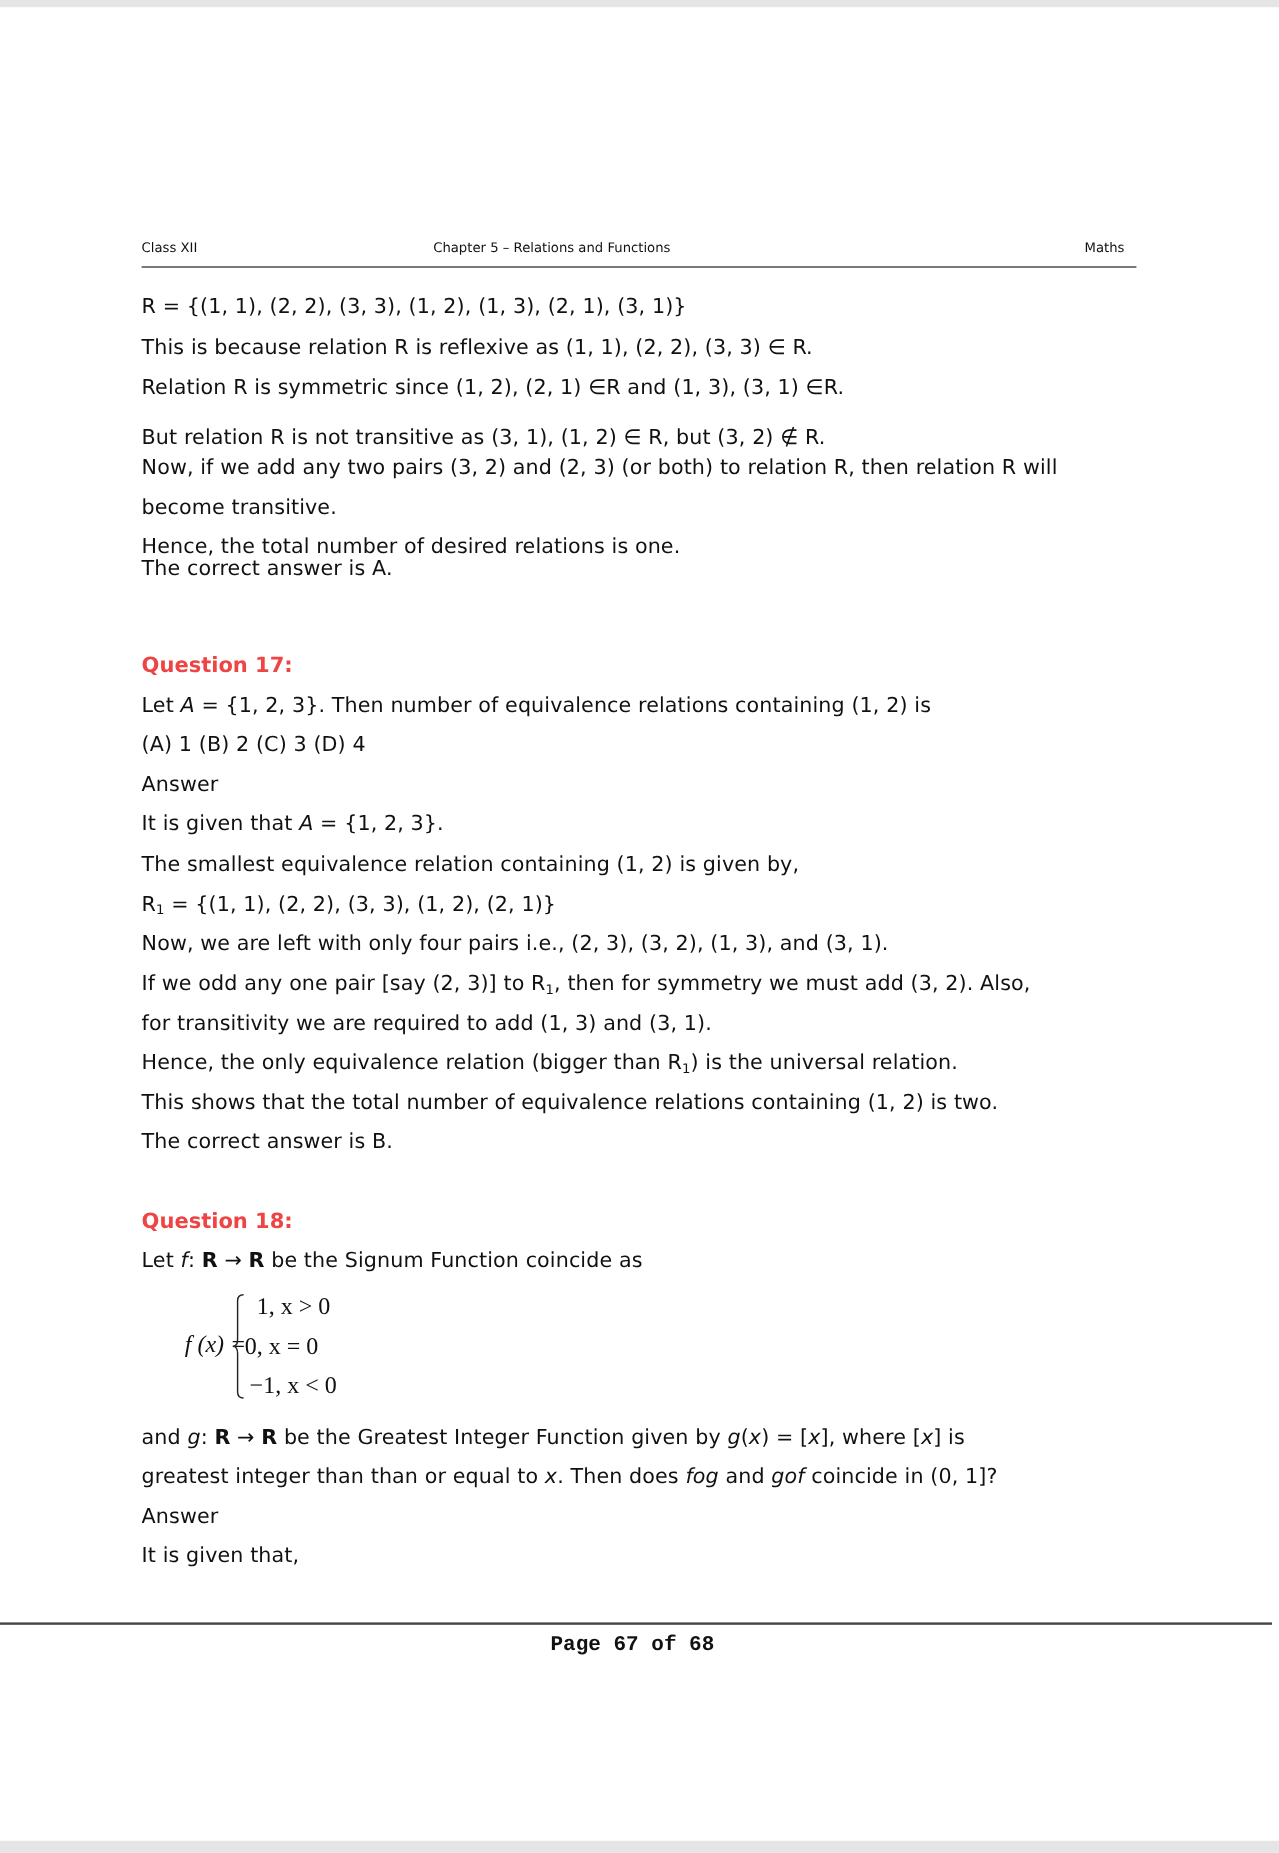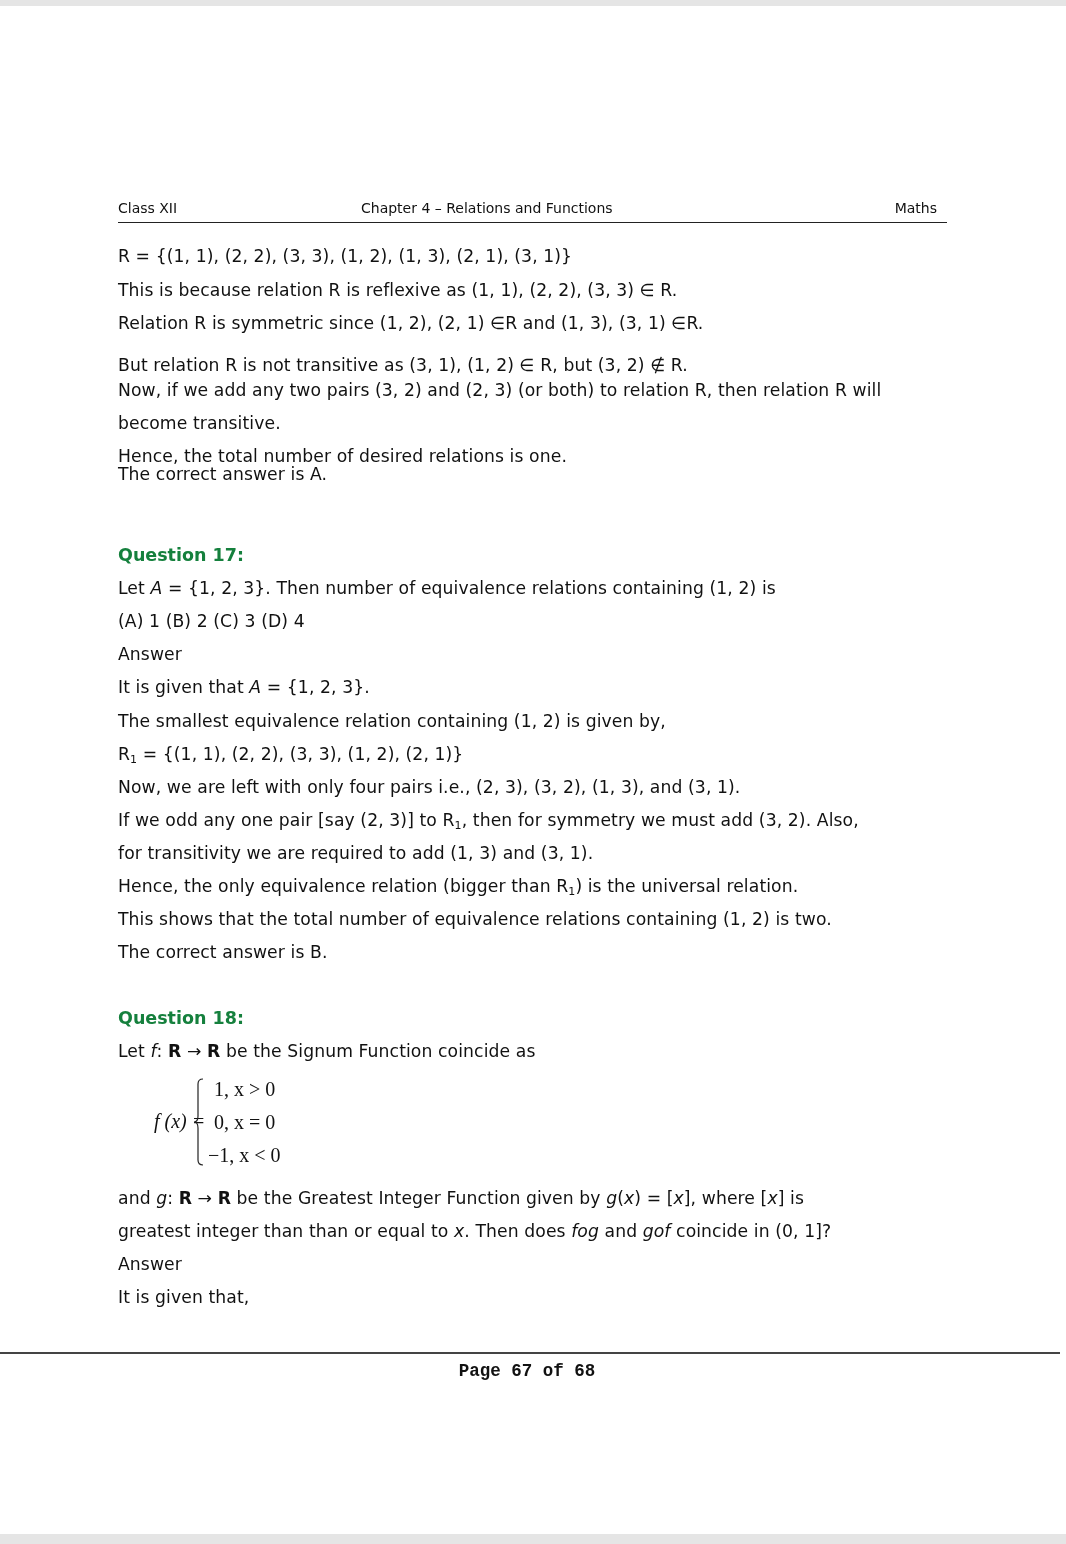--- a/index.html
+++ b/index.html
@@ -7,28 +7,28 @@
       width: 1066px; height: 1544px; position: relative; overflow: hidden;
       background: #ffffff;
       font-family: "DejaVu Sans", sans-serif;
       color: #111;
     }
     .bar-top { position: absolute; left: 0; top: 0; width: 1066px; height: 6px; background: #e5e5e5; }
     .bar-bottom { position: absolute; left: 0; top: 1534px; width: 1066px; height: 10px; background: #e5e5e5; }
     .header {
       position: absolute; left: 118px; top: 200px; width: 829px; height: 22px;
       border-bottom: 1.5px solid #222;
-      font-size: 14px;
+      font-size: 11px;
     }
     .header span { position: absolute; top: 0; }
     .h-left { left: 0; }
     .h-center { left: 243px; }
     .h-right { right: 10px; text-align: center; }
     .line { position: absolute; left: 118px; font-size: 17.2px; white-space: nowrap; letter-spacing: 0.1px; }
-    .qhead { position: absolute; left: 118px; font-size: 17.5px; font-weight: bold; color: #15803d; }
+    .qhead { position: absolute; left: 118px; font-size: 17.5px; font-weight: bold; color: #ef4444; }
     i { font-style: italic; }
     b { font-weight: bold; }
     sub { font-size: 11px; vertical-align: -3px; }
     .formula {
       position: absolute; left: 122px; top: 1076px; height: 96px;
       font-family: "Liberation Serif", "DejaVu Serif", serif; font-size: 20px;
     }
     .fx { position: absolute; left: 0; top: 34px; white-space: nowrap; margin-left: 32px; }
     .brace {
       position: absolute; left: 72px; top: 2px; width: 10px; height: 88px;
@@ -40,21 +40,21 @@
       font-size: 17.5px; font-weight: bold; font-family: Liberation Mono, monospace;
     }
   </style>
 </head>
 <body>
 
 <div class="bar-top"></div>
 
 <div class="header">
   <span class="h-left">Class XII</span>
-  <span class="h-center">Chapter 4 – Relations and Functions</span>
+  <span class="h-center">Chapter 5 – Relations and Functions</span>
   <span class="h-right">Maths</span>
 </div>
 
 <div class="line" style="top:246px">R = {(1, 1), (2, 2), (3, 3), (1, 2), (1, 3), (2, 1), (3, 1)}</div>
 <div class="line" style="top:280px">This is because relation R is reflexive as (1, 1), (2, 2), (3, 3) ∈ R.</div>
 <div class="line" style="top:313px">Relation R is symmetric since (1, 2), (2, 1) ∈R and (1, 3), (3, 1) ∈R.</div>
 <div class="line" style="top:355px">But relation R is not transitive as (3, 1), (1, 2) ∈ R, but (3, 2) ∉ R.</div>
 <div class="line" style="top:380px">Now, if we add any two pairs (3, 2) and (2, 3) (or both) to relation R, then relation R will</div>
 <div class="line" style="top:413px">become transitive.</div>
 <div class="line" style="top:446px">Hence, the total number of desired relations is one.</div>
@@ -76,21 +76,21 @@
 
 <div class="qhead" style="top:1008px">Question 18:</div>
 <div class="line" style="top:1041px"><span>Let </span><i>f</i><span>: </span><b>R</b><span> → </span><b>R</b><span> be the Signum Function coincide as</span></div>
 
 <div class="formula">
   <div class="fx"><i>f (x) =</i></div>
   <svg class="brace" viewBox="0 0 10 88" preserveAspectRatio="none">
     <path d="M9 1 Q4 1 4 6 L4 38 Q4 44 0 44 Q4 44 4 50 L4 82 Q4 87 9 87" fill="none" stroke="#222" stroke-width="1.2"></path>
   </svg>
   <div class="case" style="left:92px; top:2px">1,  x &gt; 0</div>
-  <div class="case" style="left:92px; top:35px">0,  x = 0</div>
+  <div class="case" style="left:82px; top:35px">0,  x = 0</div>
   <div class="case" style="left:86px; top:68px">−1, x &lt; 0</div>
 </div>
 
 <div class="line" style="top:1188px"><span>and </span><i>g</i><span>: </span><b>R</b><span> → </span><b>R</b><span> be the Greatest Integer Function given by </span><i>g</i><span>(</span><i>x</i><span>) = [</span><i>x</i><span>], where [</span><i>x</i><span>] is</span></div>
 <div class="line" style="top:1221px"><span>greatest integer than than or equal to </span><i>x</i><span>. Then does </span><i>fog</i><span> and </span><i>gof</i><span> coincide in (0, 1]?</span></div>
 <div class="line" style="top:1254px">Answer</div>
 <div class="line" style="top:1287px">It is given that,</div>
 
 <div class="footer-line"></div>
 <div class="footer">Page 67 of 68</div>

